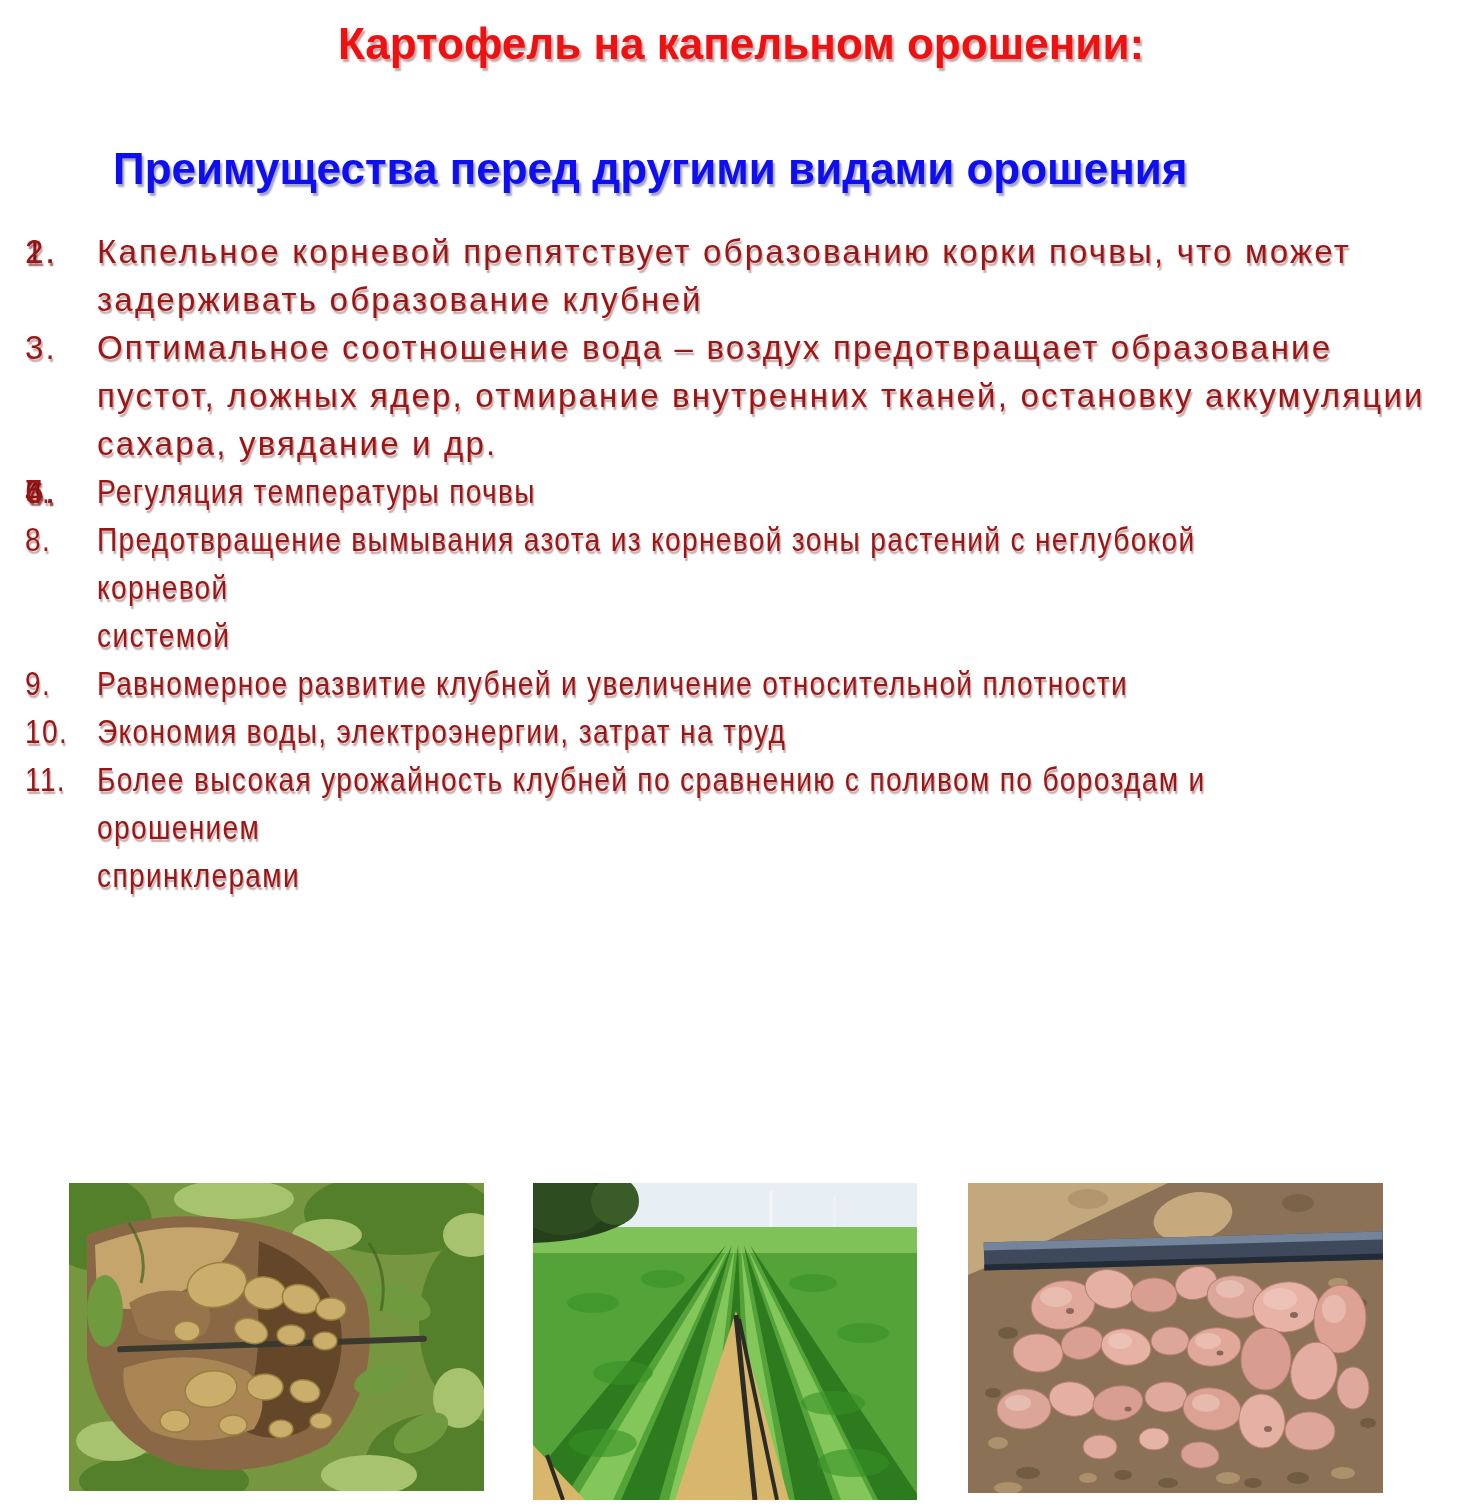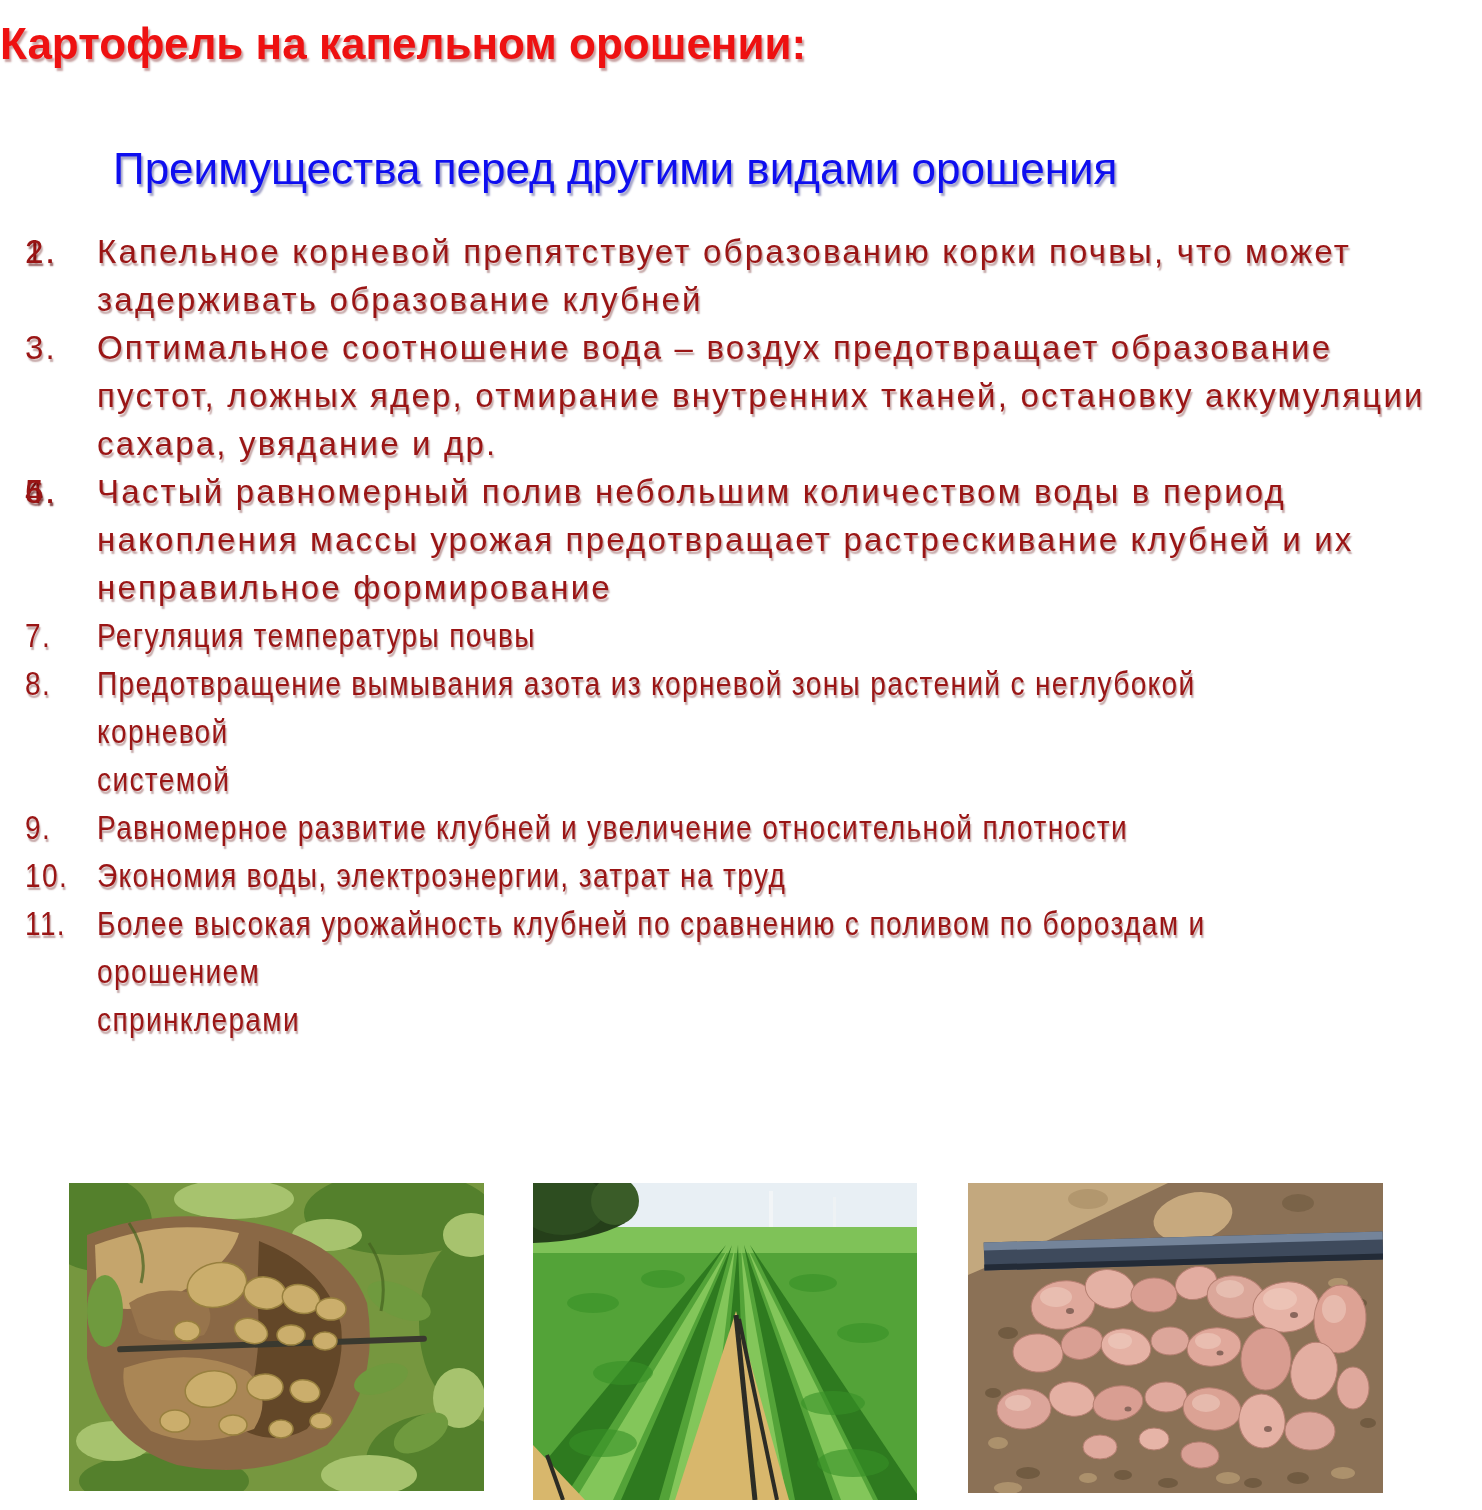--- a/index.html
+++ b/index.html
@@ -7,30 +7,30 @@
   body {
     width: 1482px; height: 1510px;
     position: relative;
     overflow: hidden;
     background: var(--c-background, #ffffff);
     font-family: "Liberation Sans", sans-serif;
   }
 
   .title {
     position: absolute; top: 18px; left: 0; width: 100%;
-    margin: 0; text-align: left;
+    margin: 0; text-align: center;
     font-size: 44px; line-height: 1.2; font-weight: 700;
     color: var(--c-title, #ee1111);
     text-shadow: 2px 3px 2px rgba(110, 10, 10, 0.38);
   }
 
   .subtitle {
     position: absolute; top: 144px; left: 113px;
     margin: 0;
-    font-size: 44px; line-height: 1.15; font-weight: 400;
+    font-size: 44px; line-height: 1.15; font-weight: 700;
     color: var(--c-subtitle, #0e0eef);
     text-shadow: 2px 3px 2px rgba(10, 10, 110, 0.38);
   }
 
   ol.advantages {
     position: absolute; top: 228px; left: 0; width: 1482px;
     margin: 0; padding: 0; list-style: none;
   }
   ol.advantages li {
     position: relative;
@@ -86,23 +86,20 @@
   <li class="regular">
     <span class="num">4.</span>
   </li>
 
   <li class="regular">
     <span class="num">5.</span>
   </li>
 
   <li class="regular">
     <span class="num">6.</span>
-    <span class="txt">Частый равномерный полив небольшим количеством воды в период
-накопления массы урожая предотвращает растрескивание клубней и их
-неправильное формирование</span>
   </li>
 
   <li class="condensed">
     <span class="num">7.</span>
     <span class="txt">Регуляция температуры почвы</span>
   </li>
 
   <li class="condensed">
     <span class="num">8.</span>
     <span class="txt">Предотвращение вымывания азота из корневой зоны растений с неглубокой корневой

